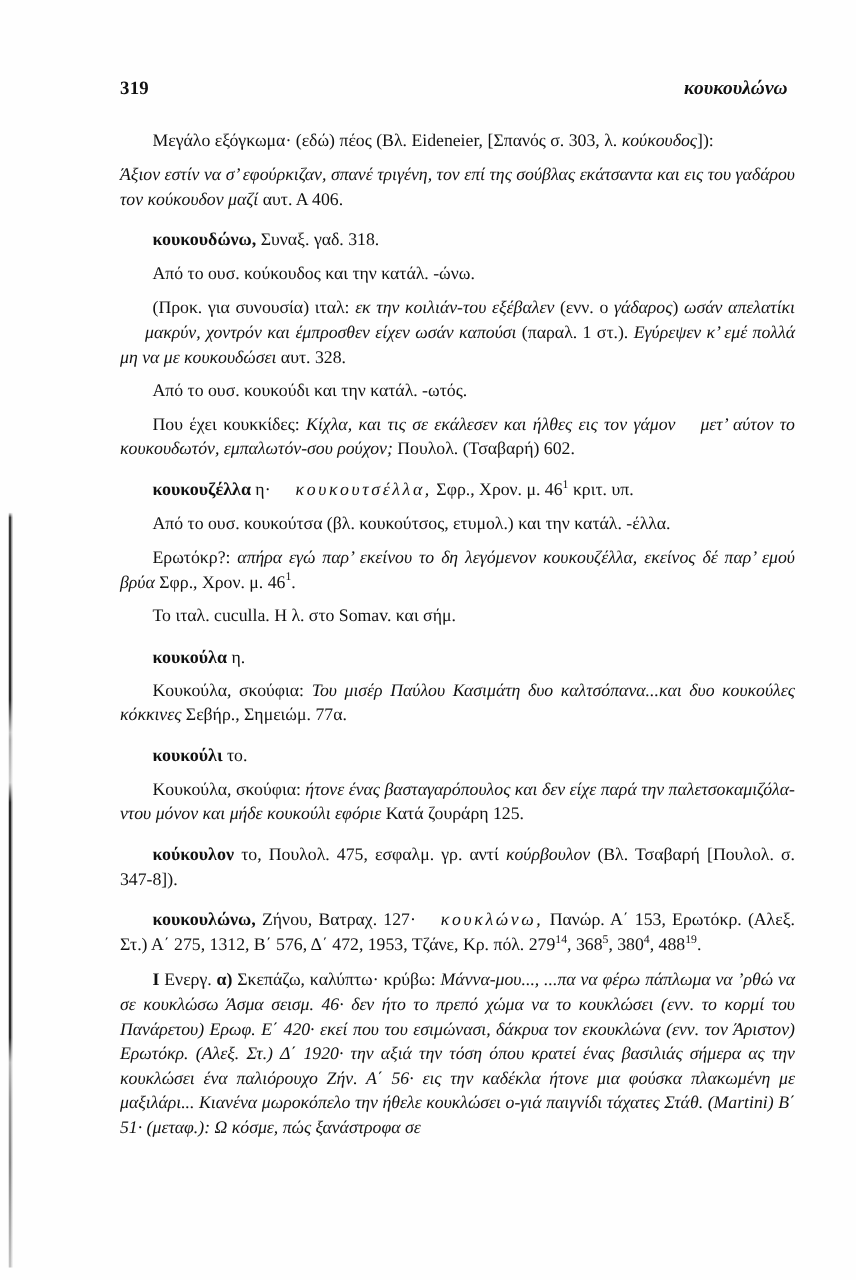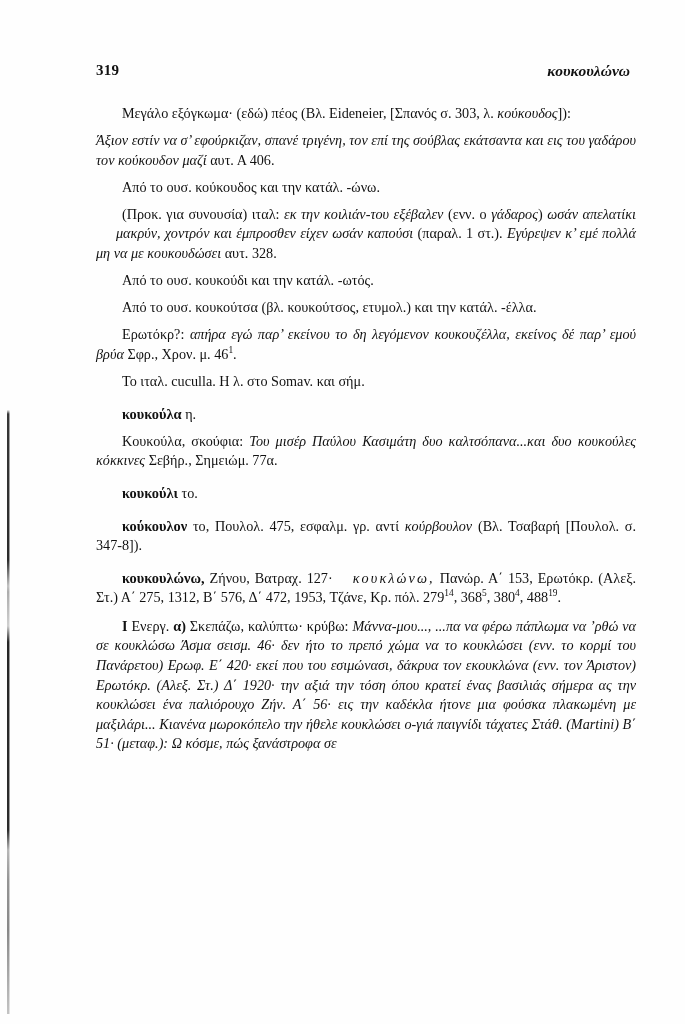--- a/index.html
+++ b/index.html
@@ -43,21 +43,21 @@
     opacity: 0.45;
   }
 
   header.running-head {
     position: absolute;
     top: 62px;
     left: 96px;
     right: 55px;
     display: flex;
     justify-content: space-between;
-    align-items: flex-start;
+    align-items: center;
   }
   .folio {
     font-weight: bold;
     font-size: 15px;
     letter-spacing: 0.2px;
   }
   .head-word {
     font-style: italic;
     font-size: 15.5px;
     font-weight: bold;
@@ -111,43 +111,47 @@
     <span class="head-word">κουκουλώνω</span>
   </header>
 
   <div class="column">
 
 
     <p class="blk ind"><span>Μεγάλο εξόγκωμα· (εδώ) πέος (Βλ. Eideneier, [Σπανός σ. 303, λ. </span><i>κούκουδος</i><span>]):</span></p>
 
     <p class="blk"><i>Άξιον εστίν να σ’ εφούρκιζαν, σπανέ τριγένη, τον επί της σούβλας εκάτσαντα και εις του γαδάρου τον κούκουδον μαζί</i> <span>αυτ. Α 406.</span></p>
 
+    <p class="blk ind gap-before"><b class="lemma">κουκουδώνω,</b> <span>Συναξ. γαδ. 318.</span></p>
 
     <p class="blk ind"><span>Από το ουσ. κούκουδος και την κατάλ. -ώνω.</span></p>
 
     <p class="blk ind"><span>(Προκ. για συνουσία) ιταλ: </span><i>εκ την κοιλιάν-του εξέβαλεν</i><span> (ενν. ο </span><i>γάδαρος</i><span>) </span><i>ωσάν απελατίκι</i><span class="sp"></span><i>μακρύν, χοντρόν και έμπροσθεν είχεν ωσάν καπούσι</i><span> (παραλ. 1 στ.). </span><i>Εγύρεψεν κ’ εμέ πολλά μη να με κουκουδώσει</i><span> αυτ. 328.</span></p>
 
 
     <p class="blk ind"><span>Από το ουσ. κουκούδι και την κατάλ. -ωτός.</span></p>
 
+    <p class="blk ind"><span>Που έχει κουκκίδες: </span><i>Κίχλα, και τις σε εκάλεσεν και ήλθες εις τον γάμον</i><span class="sp"></span><i>μετ’ αύτον το κουκουδωτόν, εμπαλωτόν-σου ρούχον;</i><span> Πουλολ. (Τσαβαρή) 602.</span></p>
 
+    <p class="blk ind gap-before"><b class="lemma">κουκουζέλλα</b> <span>η·</span><span class="sp"></span><span class="track">κουκουτσέλλα,</span> <span>Σφρ., Χρον. μ. 46</span><sup>1</sup><span> κριτ. υπ.</span></p>
 
     <p class="blk ind"><span>Από το ουσ. κουκούτσα (βλ. κουκούτσος, ετυμολ.) και την κατάλ. -έλλα.</span></p>
 
     <p class="blk ind"><span>Ερωτόκρ?: </span><i>απήρα εγώ παρ’ εκείνου το δη λεγόμενον κουκουζέλλα, εκείνος δέ παρ’ εμού βρύα</i><span> Σφρ., Χρον. μ. 46</span><sup>1</sup><span>.</span></p>
 
     <p class="blk ind"><span>Το ιταλ. cuculla. Η λ. στο Somav. και σήμ.</span></p>
 
     <p class="blk ind gap-before"><b class="lemma">κουκούλα</b> <span>η.</span></p>
 
     <p class="blk ind"><span>Κουκούλα, σκούφια: </span><i>Του μισέρ Παύλου Κασιμάτη δυο καλτσόπανα...και δυο κουκούλες κόκκινες</i><span> Σεβήρ., Σημειώμ. 77α.</span></p>
 
     <p class="blk ind gap-before"><b class="lemma">κουκούλι</b> <span>το.</span></p>
 
 
+    <p class="blk ind"><span>Κουκούλα, σκούφια: </span><i>ήτονε ένας βασταγαρόπουλος και δεν είχε παρά την παλετσοκαμιζόλα-ντου μόνον και μήδε κουκούλι εφόριε</i><span> Κατά ζουράρη 125.</span></p>
 
     <p class="blk ind gap-before"><b class="lemma">κούκουλον</b> <span>το, Πουλολ. 475, εσφαλμ. γρ. αντί</span> <i>κούρβουλον</i> <span>(Βλ. Τσαβαρή [Πουλολ. σ. 347-8]).</span></p>
 
     <p class="blk ind gap-before"><b class="lemma">κουκουλώνω,</b> <span>Ζήνου, Βατραχ. 127·</span><span class="sp"></span><span class="track">κουκλώνω,</span> <span>Πανώρ. Α΄ 153, Ερωτόκρ. (Αλεξ. Στ.) Α΄ 275, 1312, Β΄ 576, Δ΄ 472, 1953, Τζάνε, Κρ. πόλ. 279</span><sup>14</sup>, <span>368</span><sup>5</sup>, <span>380</span><sup>4</sup>, <span>488</span><sup>19</sup>.</p>
 
 
     <p class="blk ind gap-small"><b>I</b> <span>Ενεργ.</span> <b>α)</b> <span>Σκεπάζω, καλύπτω· κρύβω:</span> <i>Μάννα-μου...,   ...πα να φέρω πάπλωμα να ’ρθώ να σε κουκλώσω Άσμα σεισμ. 46· δεν ήτο το πρεπό χώμα να το κουκλώσει (ενν. το κορμί του Πανάρετου) Ερωφ. Ε΄ 420· εκεί που του εσιμώνασι, δάκρυα τον εκουκλώνα (ενν. τον Άριστον) Ερωτόκρ. (Αλεξ. Στ.) Δ΄ 1920· την αξιά την τόση   όπου κρατεί ένας βασιλιάς σήμερα ας την κουκλώσει   ένα παλιόρουχο Ζήν. Α΄ 56· εις την καδέκλα ήτονε μια φούσκα πλακωμένη   με μαξιλάρι...   Κιανένα μωροκόπελο την ήθελε κουκλώσει   ο-γιά παιγνίδι τάχατες Στάθ. (Martini) Β΄ 51·   (μεταφ.): Ω κόσμε, πώς ξανάστροφα σε</i></p>
 
   </div>
 </div>

